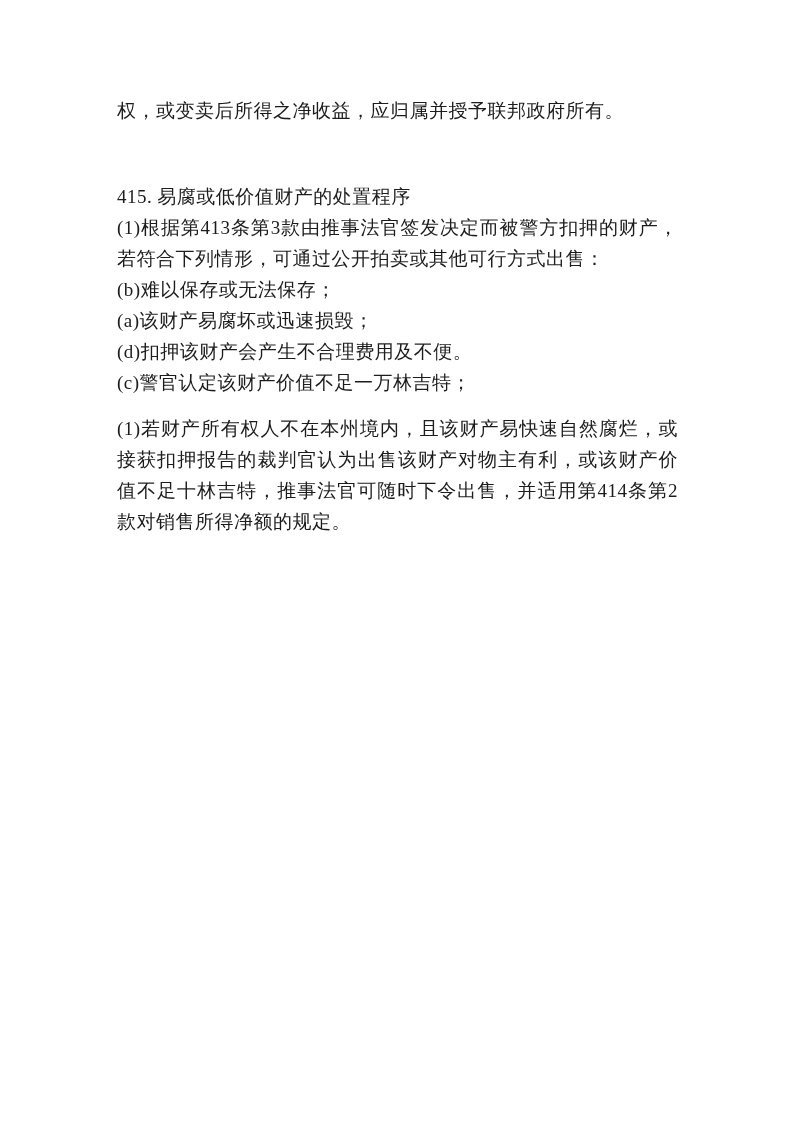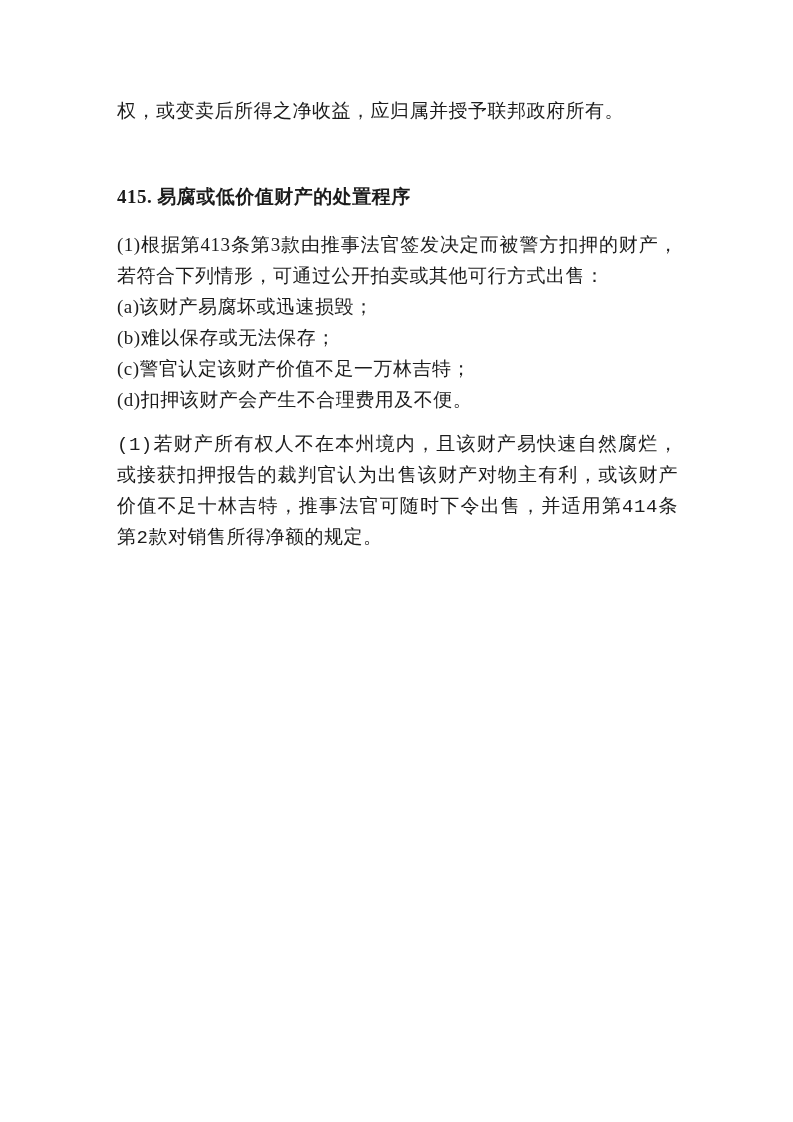--- a/index.html
+++ b/index.html
@@ -27,30 +27,30 @@
     font-size: 19px;
     line-height: 31px;
     text-align: justify;
     letter-spacing: 0.5px;
     word-break: break-all;
   }
   .heading {
     margin: 0;
     font-size: 19px;
     line-height: 31px;
-    font-weight: bold;
+    font-weight: normal;
     letter-spacing: 0.5px;
   }
   .heading-415 { margin-top: 55px; }
   .heading-416 { margin-top: 47px; }
   .sec-num { display: inline-block; }
   .heading-415 .sec-title { margin-left: 5px; }
   .heading-416 .sec-title { margin-left: 14px; }
-  .par-415-first { margin-top: 17px; }
-  .par-416-first { margin-top: 15px; font-family: Liberation Mono, monospace; }
+  .par-415-first { }
+  .par-416-first { margin-top: 15px; }
   .footer {
     position: absolute;
     left: 0;
     top: 1010px;
     width: 100%;
     text-align: left;
     font-size: 16px;
     line-height: 22px;
     color: #0369a1;
     letter-spacing: 1px;
@@ -62,24 +62,24 @@
 <div class="page">
   <div class="content">
 
     <p class="body-par">权，或变卖后所得之净收益，应归属并授予联邦政府所有。</p>
 
     <h2 class="heading heading-415">
       <span class="sec-num">415.</span><span class="sec-title">易腐或低价值财产的处置程序</span>
     </h2>
 
     <p class="body-par par-415-first">(1)根据第413条第3款由推事法官签发决定而被警方扣押的财产，若符合下列情形，可通过公开拍卖或其他可行方式出售：</p>
+    <p class="body-par">(b)难以保存或无法保存；</p>
     <p class="body-par">(a)该财产易腐坏或迅速损毁；</p>
-    <p class="body-par">(b)难以保存或无法保存；</p>
+    <p class="body-par">(d)扣押该财产会产生不合理费用及不便。</p>
     <p class="body-par">(c)警官认定该财产价值不足一万林吉特；</p>
-    <p class="body-par">(d)扣押该财产会产生不合理费用及不便。</p>
 
 
     <p class="body-par par-416-first">(1)若财产所有权人不在本州境内，且该财产易快速自然腐烂，或接获扣押报告的裁判官认为出售该财产对物主有利，或该财产价值不足十林吉特，推事法官可随时下令出售，并适用第414条第2款对销售所得净额的规定。</p>
 
   </div>
 
   <div class="footer">— 141 —</div>
 </div>
 
 </body></html>

